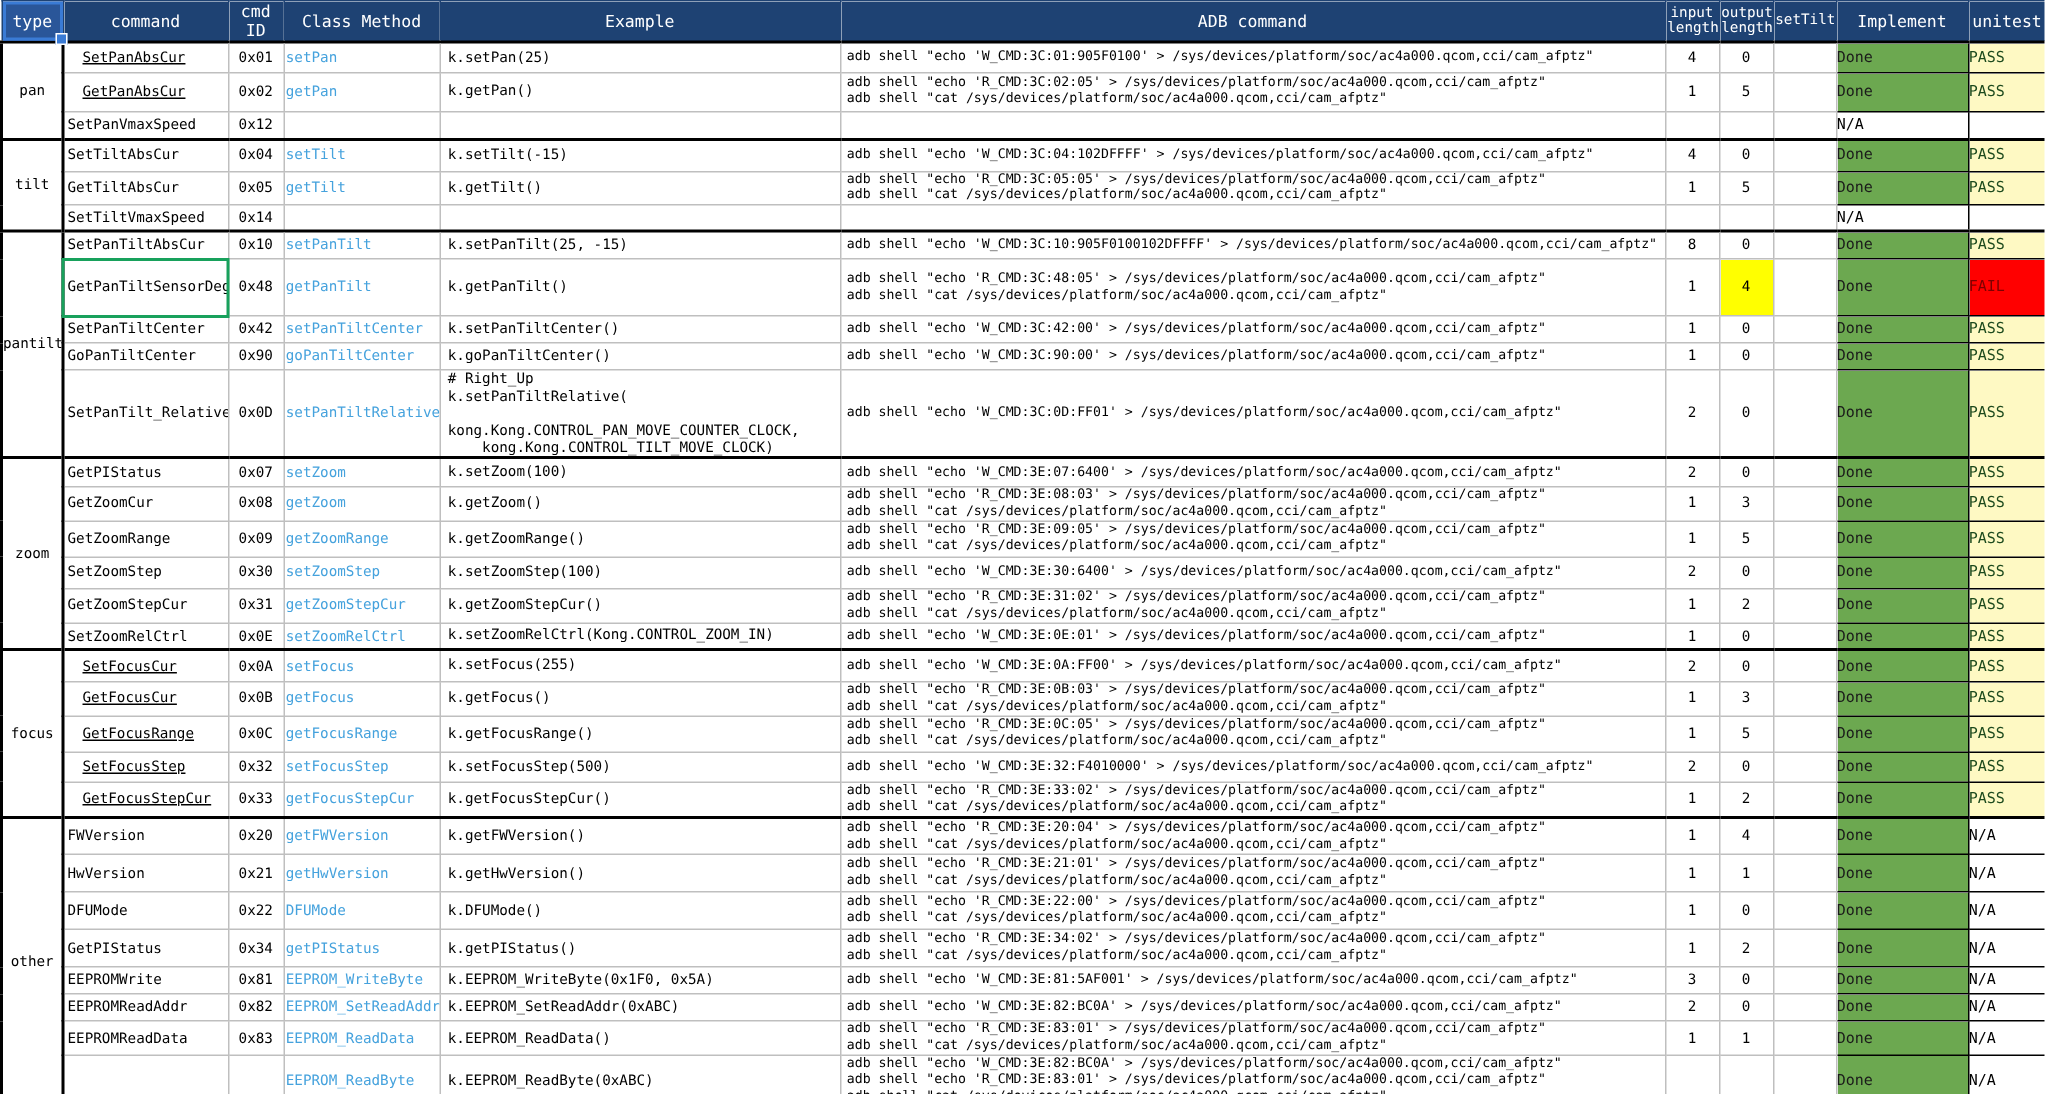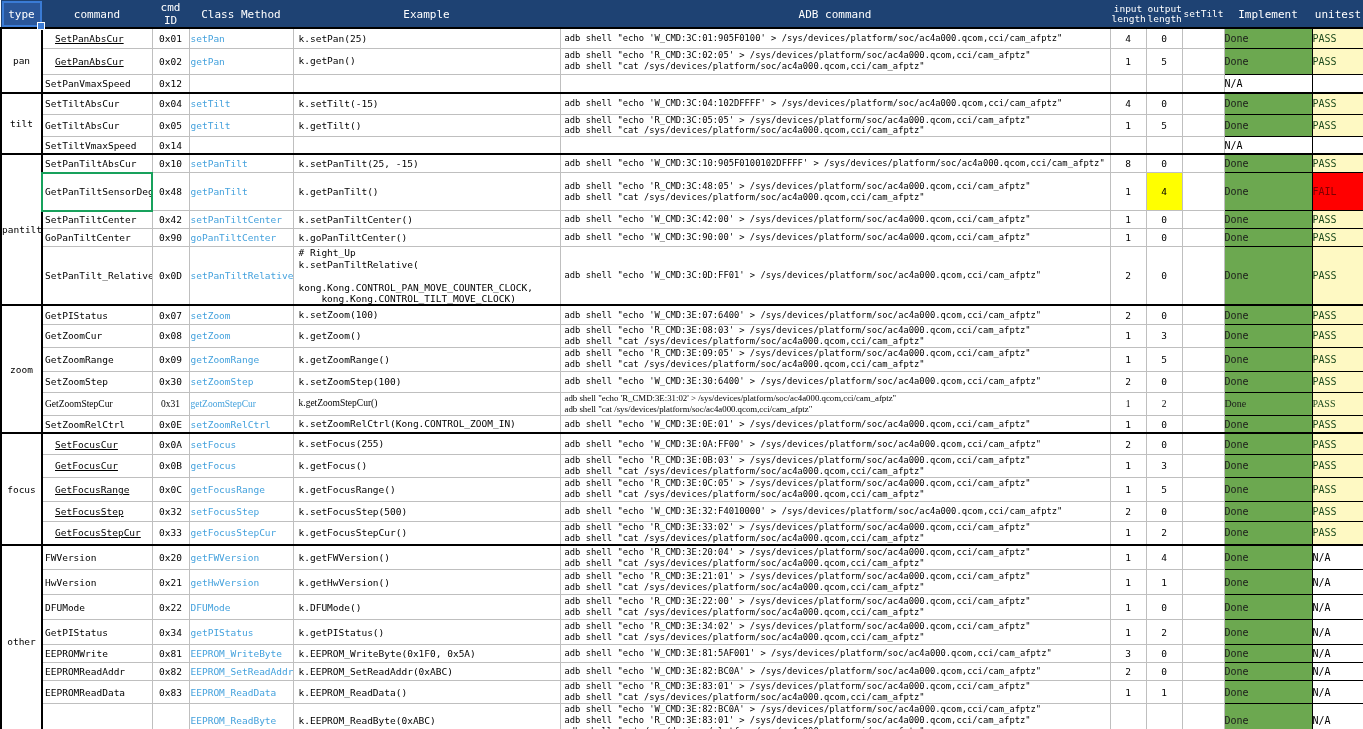--- a/index.html
+++ b/index.html
@@ -260,21 +260,21 @@
         <td class="t-id">0x30</td>
         <td class="t-mth">setZoomStep</td>
         <td class="t-ex">k.setZoomStep(100)</td>
         <td class="t-adb">adb shell "echo 'W_CMD:3E:30:6400' &gt; /sys/devices/platform/soc/ac4a000.qcom,cci/cam_afptz"</td>
         <td class="t-num">2</td>
         <td class="t-num">0</td>
         <td class="t-num"></td>
         <td class="t-impl done">Done</td>
         <td class="t-test pass">PASS</td>
       </tr>
-      <tr style="height: 22px; font-family: Liberation Serif, serif;">
+      <tr style="height: 22px;">
         <td class="t-cmd">GetZoomStepCur</td>
         <td class="t-id">0x31</td>
         <td class="t-mth">getZoomStepCur</td>
         <td class="t-ex">k.getZoomStepCur()</td>
         <td class="t-adb">adb shell "echo 'R_CMD:3E:31:02' &gt; /sys/devices/platform/soc/ac4a000.qcom,cci/cam_afptz"
 adb shell "cat /sys/devices/platform/soc/ac4a000.qcom,cci/cam_afptz"</td>
         <td class="t-num">1</td>
         <td class="t-num">2</td>
         <td class="t-num"></td>
         <td class="t-impl done">Done</td>

